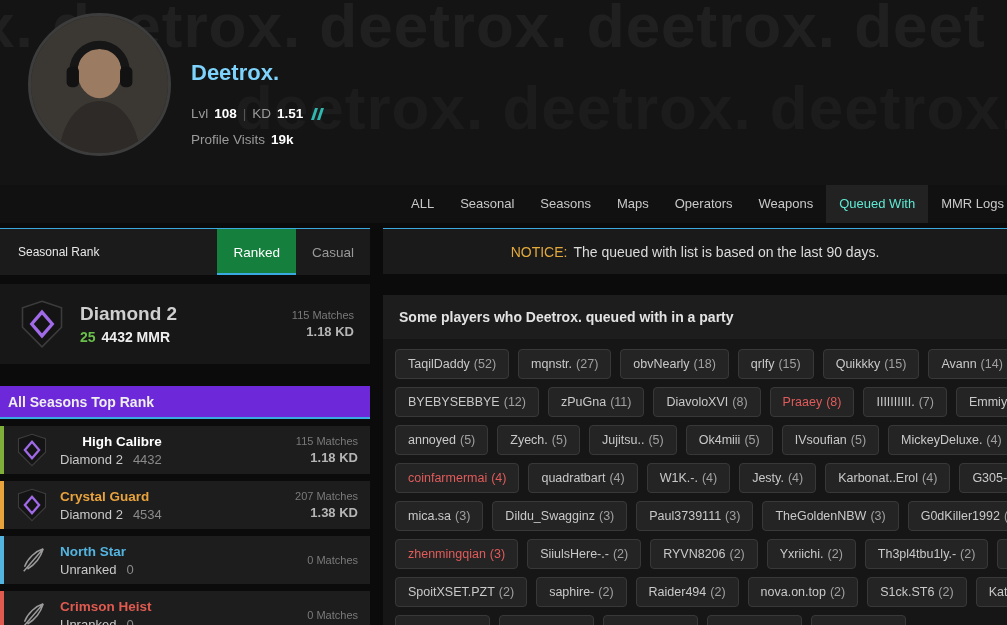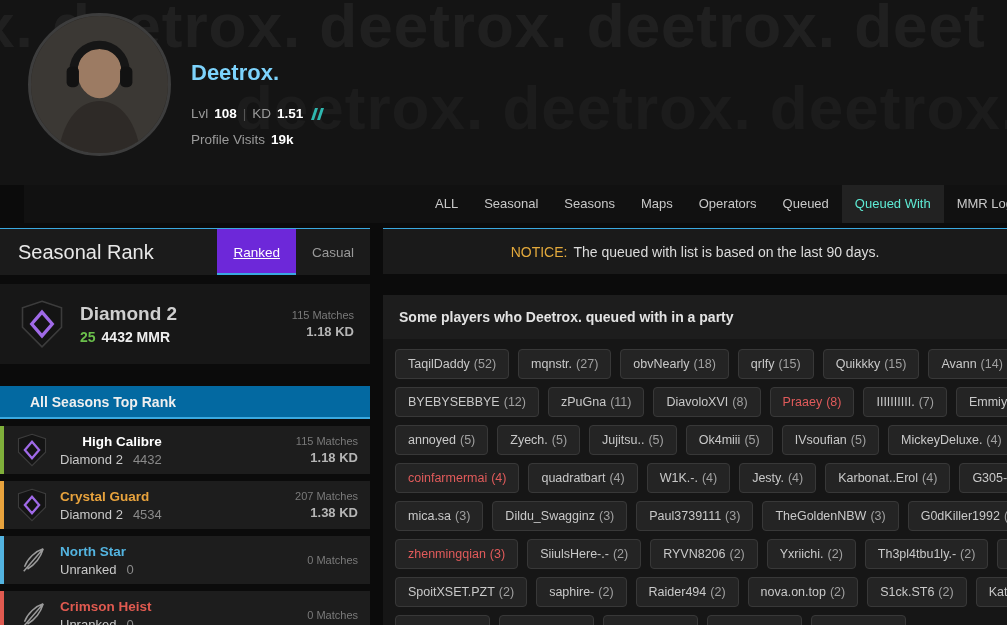--- a/index.html
+++ b/index.html
@@ -23,52 +23,52 @@
   .player-name { position:absolute; left:191px; top:60px; font-size:22px; font-weight:bold; color:#7dd3fc; }
   .stat-line { position:absolute; left:191px; top:106px; font-size:13.5px; color:#9a9a9a;
     display:flex; align-items:center; gap:6px; }
   .stat-line .val { color:#fff; font-weight:bold; }
   .stat-line .sep { color:#555; }
   .visits-line { position:absolute; left:191px; top:132px; font-size:13.5px; color:#9a9a9a; display:flex; gap:6px; }
   .visits-line .val { color:#fff; font-weight:bold; }
   .rating-icon svg { display:block; }
 
   
-  .nav { height:38px; background:#111111; overflow:hidden;margin-left:24px; }
+  .nav { height:38px; background:#111111; overflow:hidden; }
   .nav-tabs { display:flex; margin-left:398px; height:100%; }
   .nav-tab { padding:0 13px; line-height:38px; font-size:13px; color:#c9c9c9; white-space:nowrap; cursor:pointer; }
   .nav-tab.active { background:#222222; color:#5eead4; }
 
   
   .main { display:flex; gap:13px; margin-top:5px; align-items:flex-start; }
   .left-col { width:370px; flex:none; }
   .right-col { flex:1; min-width:0; }
 
   
   .sr-header { height:47px; background:#1b1b1b; border-top:1px solid #3aa9e0;
     display:flex; align-items:center; padding-left:18px; }
-  .sr-title { font-size:20px; color:#e8e8e8; }
+  .sr-title { font-size:12px; color:#e8e8e8; }
   .sr-tabs { margin-left:auto; display:flex; height:100%; }
   .sr-tab { padding:0 16px; display:flex; align-items:center; font-size:13.5px; color:#999; cursor:pointer; }
-  .sr-tab.active { background:#6d28d9; color:#fff; box-shadow:inset 0 -2px 0 #3aa9e0;text-decoration:underline; }
+  .sr-tab.active { background:#15803d; color:#fff; box-shadow:inset 0 -2px 0 #3aa9e0; }
 
   .sr-body { margin-top:9px; background:#171717; height:80px; display:flex; align-items:center; padding:0 16px; }
   .rank-icon { width:52px; height:52px; flex:none; }
   .rank-info { margin-left:12px; }
   .rank-name { font-size:19px; font-weight:bold; color:#cfcfcf; }
   .rank-mmr-line { margin-top:4px; font-size:14px; display:flex; gap:6px; align-items:baseline; }
   .delta { color:#6abf4b; font-weight:bold; }
   .mmr { color:#eee; font-weight:bold; }
   .sr-right { margin-left:auto; text-align:right; }
   .matches { font-size:11px; color:#7a7a7a; }
   .kd { font-size:13px; color:#b5b5b5; font-weight:bold; margin-top:3px; }
 
   
-  .tr-header { margin-top:22px; background:#0369a1; height:33px; display:flex; align-items:center;
-    padding-left:30px; border-bottom:2px solid #3aa9e0; }
+  .tr-header { margin-top:22px; background:#6d28d9; height:33px; display:flex; align-items:center;
+    padding-left:8px; border-bottom:2px solid #3aa9e0; }
   .tr-title { font-size:14px; font-weight:bold; color:#efefef; }
   .tr-row { margin-top:7px; height:48px; background:#1d1d1d; border-left:4px solid #555;
     display:flex; align-items:center; padding:0 12px 0 10px; }
   .tr-icon { width:36px; height:36px; flex:none; }
   .tr-icon svg { display:block; width:100%; height:100%; }
   .tr-info { margin-left:10px; }
   .tr-season { font-size:13.5px; font-weight:bold; }
   .tr-rankline { margin-top:3px; font-size:13px; color:#c9c9c9; }
   .tr-mmr { color:#8a8a8a; margin-left:10px; }
   .tr-right { margin-left:auto; text-align:right; }
@@ -133,21 +133,21 @@
     </div>
   </div>
 
   <div class="nav">
     <div class="nav-tabs">
         <div class="nav-tab">ALL</div>
         <div class="nav-tab">Seasonal</div>
         <div class="nav-tab">Seasons</div>
         <div class="nav-tab">Maps</div>
         <div class="nav-tab">Operators</div>
-        <div class="nav-tab">Queued</div>
+        <div class="nav-tab">Weapons</div>
         <div class="nav-tab active">Queued With</div>
         <div class="nav-tab">MMR Logs</div>
       </div>
   </div>
 
   <div class="main">
 
     <div class="left-col">
 
       <div class="sr-header">

